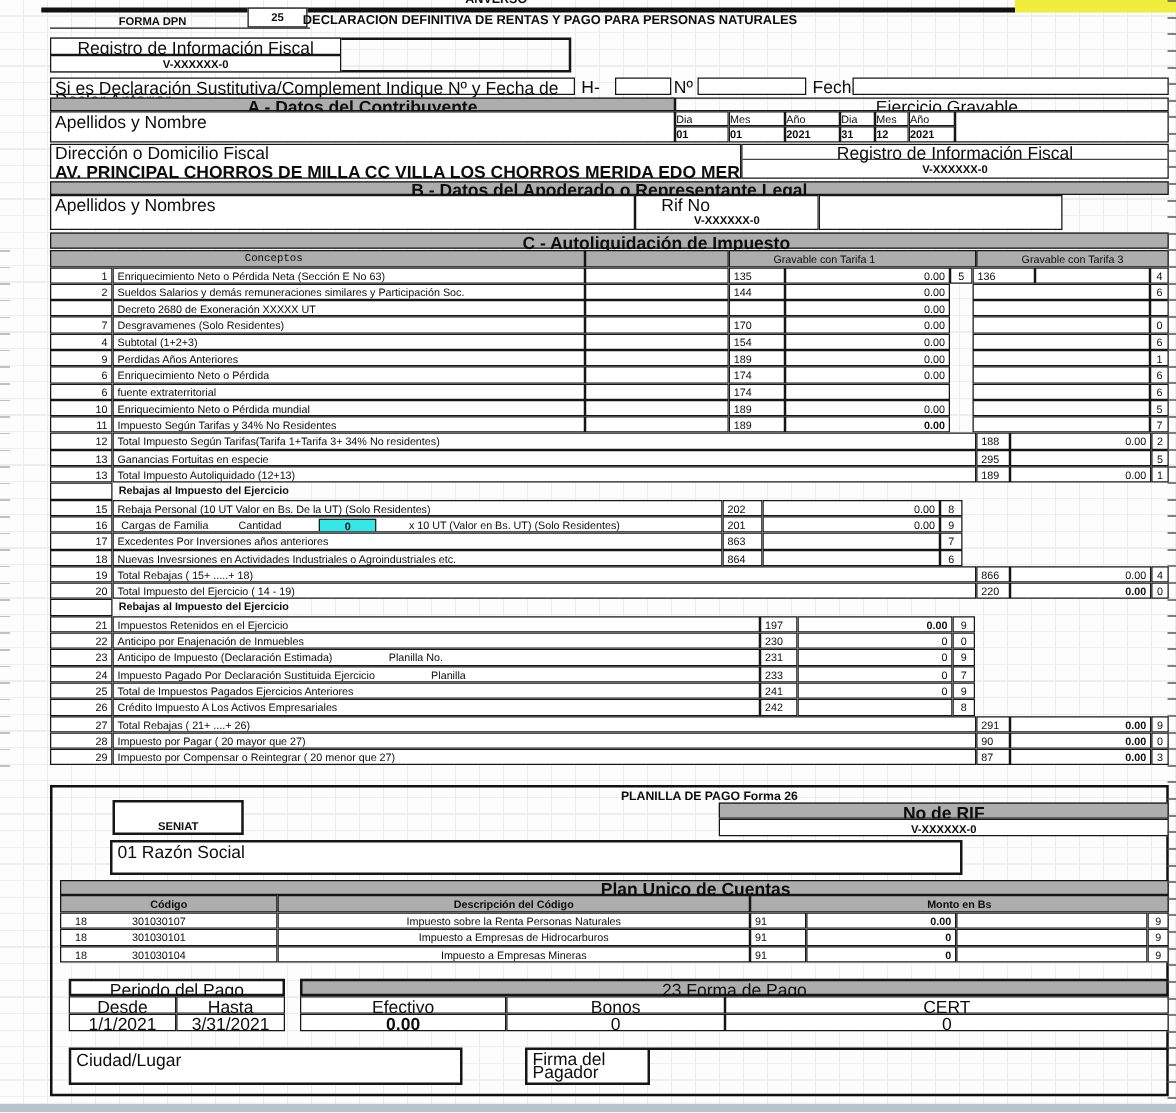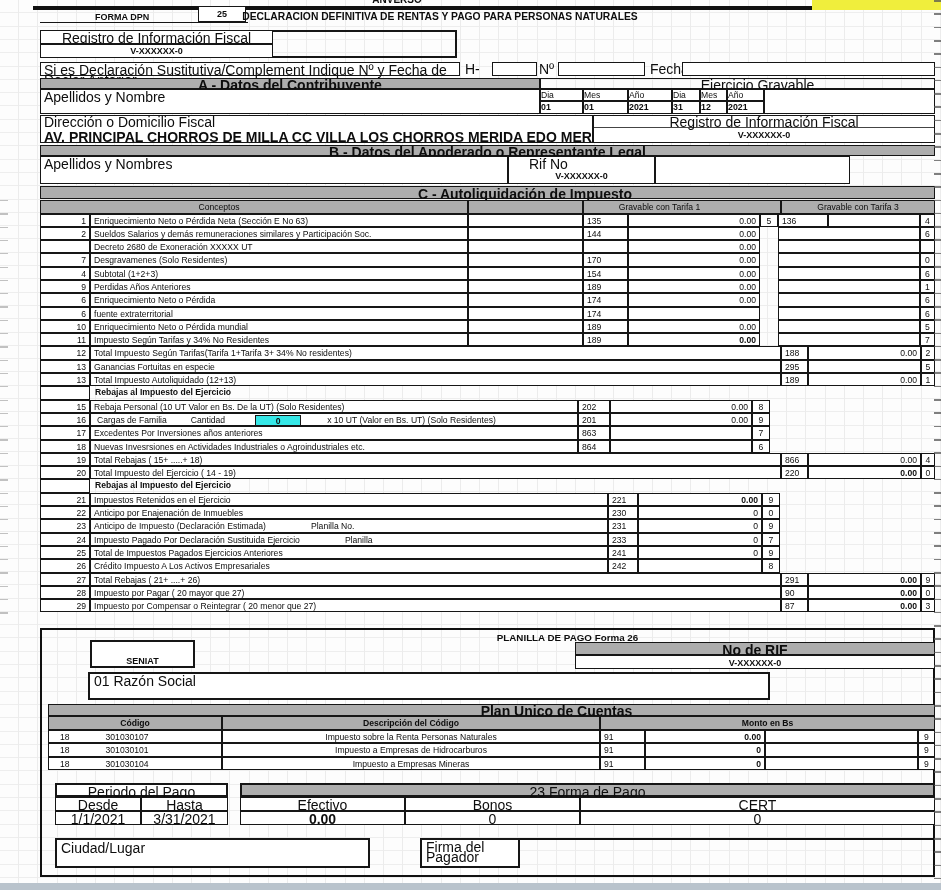--- a/index.html
+++ b/index.html
@@ -94,21 +94,21 @@
   </div>
   <div class="abs cell" style="left:508px;top:156px;width:147px;height:28px;">
     <div class="t8" style="padding:2px 0 0 20px;">Rif  No</div>
     <div class="b ctr t9" style="padding-top:2px;">V-XXXXXX-0</div>
   </div>
   <div class="abs cell" style="left:655px;top:156px;width:195px;height:28px;"></div>
 
   <div class="abs cell gray b ctr t8" style="left:40px;top:186px;width:895px;height:13px;padding:2px 0 0 75px;">C - Autoliquidación de Impuesto</div>
 
   <div class="abs crow" style="left:40px;top:200px;height:13.5px;">
-    <div class="cc cell gray c" style="width:428px;padding-right:70px;">Conceptos</div>
+    <div class="cc cell gray c" style="width:428px;padding-right:70px;font-family:Liberation Mono, monospace;">Conceptos</div>
     <div class="cc cell gray" style="width:115px;"></div>
     <div class="cc cell gray c" style="width:198px;padding-right:45px;">Gravable con Tarifa 1</div>
     <div class="cc cell gray c" style="width:154px;">Gravable con Tarifa 3</div>
   </div>
 
   <div class="abs" id="c-rows" style="left:40px;top:213.5px;width:895px;">
       <div class="crow">
         <div class="cc cell r" style="width: 50px;">1</div>
         <div class="cc cell l" style="width: 378px;">Enriquecimiento Neto o Pérdida Neta (Sección E No 63)</div>
         <div class="cc cell" style="width: 115px;"></div>
@@ -285,21 +285,21 @@
         <div class="cc cell b r" style="width: 113px;">0.00</div>
         <div class="cc cell c" style="width: 14px;">0</div>
       </div>
       <div class="crow">
         <div class="cc cell" style="width: 50px;"></div>
         <div class="cc plain b l" style="width: 845px; padding-left: 5px;">Rebajas al Impuesto del Ejercicio</div>
       </div>
       <div class="crow">
         <div class="cc cell r" style="width: 50px;">21</div>
         <div class="cc cell l" style="width: 518px;">Impuestos Retenidos en el Ejercicio</div>
-        <div class="cc cell l" style="width: 30px;">221</div>
+        <div class="cc cell l" style="width: 30px;">197</div>
         <div class="cc cell b r" style="width: 124px;">0.00</div>
         <div class="cc cell c" style="width: 18px;">9</div>
         <div class="cc plain" style="width: 155px;"></div>
       </div>
       <div class="crow">
         <div class="cc cell r" style="width: 50px;">22</div>
         <div class="cc cell l" style="width: 518px;">Anticipo por Enajenación de Inmuebles</div>
         <div class="cc cell l" style="width: 30px;">230</div>
         <div class="cc cell r" style="width: 124px;">0</div>
         <div class="cc cell c" style="width: 18px;">0</div>

